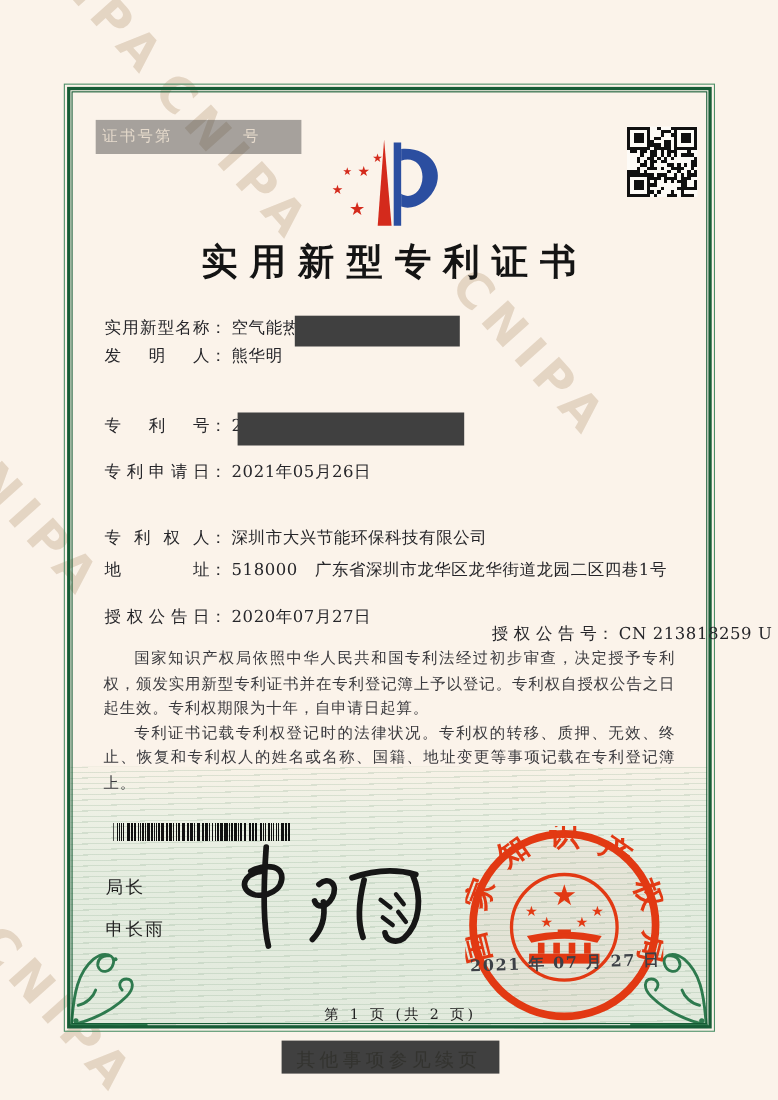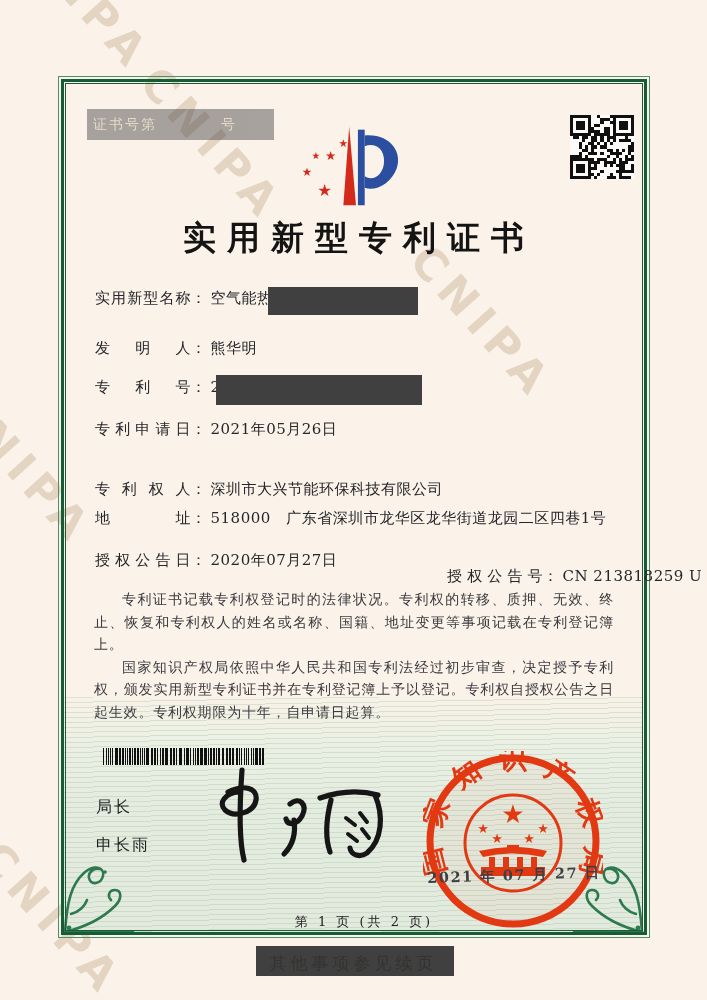--- a/index.html
+++ b/index.html
@@ -33,21 +33,21 @@
   .logo{position:absolute;left:292px;top:117px;width:126px;height:98px;}
   .qr{position:absolute;left:570px;top:115px;width:64px;height:64px;background:#fdfbf7;}
 
   .title{position:absolute;left:0;top:216px;width:707px;text-align:center;
          font-size:33px;font-weight:700;letter-spacing:11px;text-indent:11px;color:#141414;}
 
   .frow{position:absolute;left:95px;font-size:15px;color:#26262a;letter-spacing:.5px;white-space:nowrap;}
   .frow .lbl{display:inline-block;width:96px;text-align:justify;text-align-last:justify;}
   .frow .cl{padding-right:4px;}
   .grant-right{position:absolute;left:352px;top:16px;}
-  .r1{top:289px}.r2{top:339px}.r3{top:378px}.r4{top:420px}.r5{top:480px}.r6{top:509px}.r7{top:551px}
+  .r1{top:289px}.r2{top:314px}.r3{top:378px}.r4{top:420px}.r5{top:480px}.r6{top:509px}.r7{top:551px}
 
   .paras{position:absolute;left:94px;top:588px;width:520px;font-size:14px;line-height:22.5px;
          color:#3a3a3e;text-align:justify;letter-spacing:.8px;}
   .paras p{margin:0;text-indent:2em;}
 
   .barcode{position:absolute;left:103px;top:748px;width:163px;height:17px;}
   .director{position:absolute;left:96px;top:797px;font-family:Liberation Serif, serif;
             font-size:16px;font-weight:500;color:#1f1f1f;letter-spacing:2px;}
   .director-name{top:835px;text-align:right;}
   .sig{position:absolute;left:198px;top:758px;width:205px;height:118px;}
@@ -295,22 +295,22 @@
     <span class="lbl">授权公告日</span><span class="cl">：</span><span>2020年07月27日</span>
     <span class="grant-right">
       <span class="lbl">授权公告号</span><span class="cl">：</span><span>CN 213818259 U</span>
     </span>
   </div>
 
   <div class="redact" style="left:268px;top:287px;width:150px;height:28px;"></div>
   <div class="redact" style="left:216px;top:375px;width:206px;height:30px;"></div>
 
   <div class="paras">
+    <p>国家知识产权局依照中华人民共和国专利法经过初步审查，决定授予专利权，颁发实用新型专利证书并在专利登记簿上予以登记。专利权自授权公告之日起生效。专利权期限为十年，自申请日起算。</p>
     <p>专利证书记载专利权登记时的法律状况。专利权的转移、质押、无效、终止、恢复和专利权人的姓名或名称、国籍、地址变更等事项记载在专利登记簿上。</p>
-    <p>国家知识产权局依照中华人民共和国专利法经过初步审查，决定授予专利权，颁发实用新型专利证书并在专利登记簿上予以登记。专利权自授权公告之日起生效。专利权期限为十年，自申请日起算。</p>
   </div>
 
   <div class="barcode">
     <svg id="bc-svg" viewBox="0 0 163 17" width="163" height="17" shape-rendering="crispEdges" fill="#101010">
         <rect x="0" y="0" width="1" height="17"></rect>
         <rect x="3" y="0" width="1" height="17"></rect>
         <rect x="5" y="0" width="1" height="17"></rect>
         <rect x="7" y="0" width="1" height="17"></rect>
         <rect x="9" y="0" width="1" height="17"></rect>
         <rect x="12" y="0" width="3" height="17"></rect>

